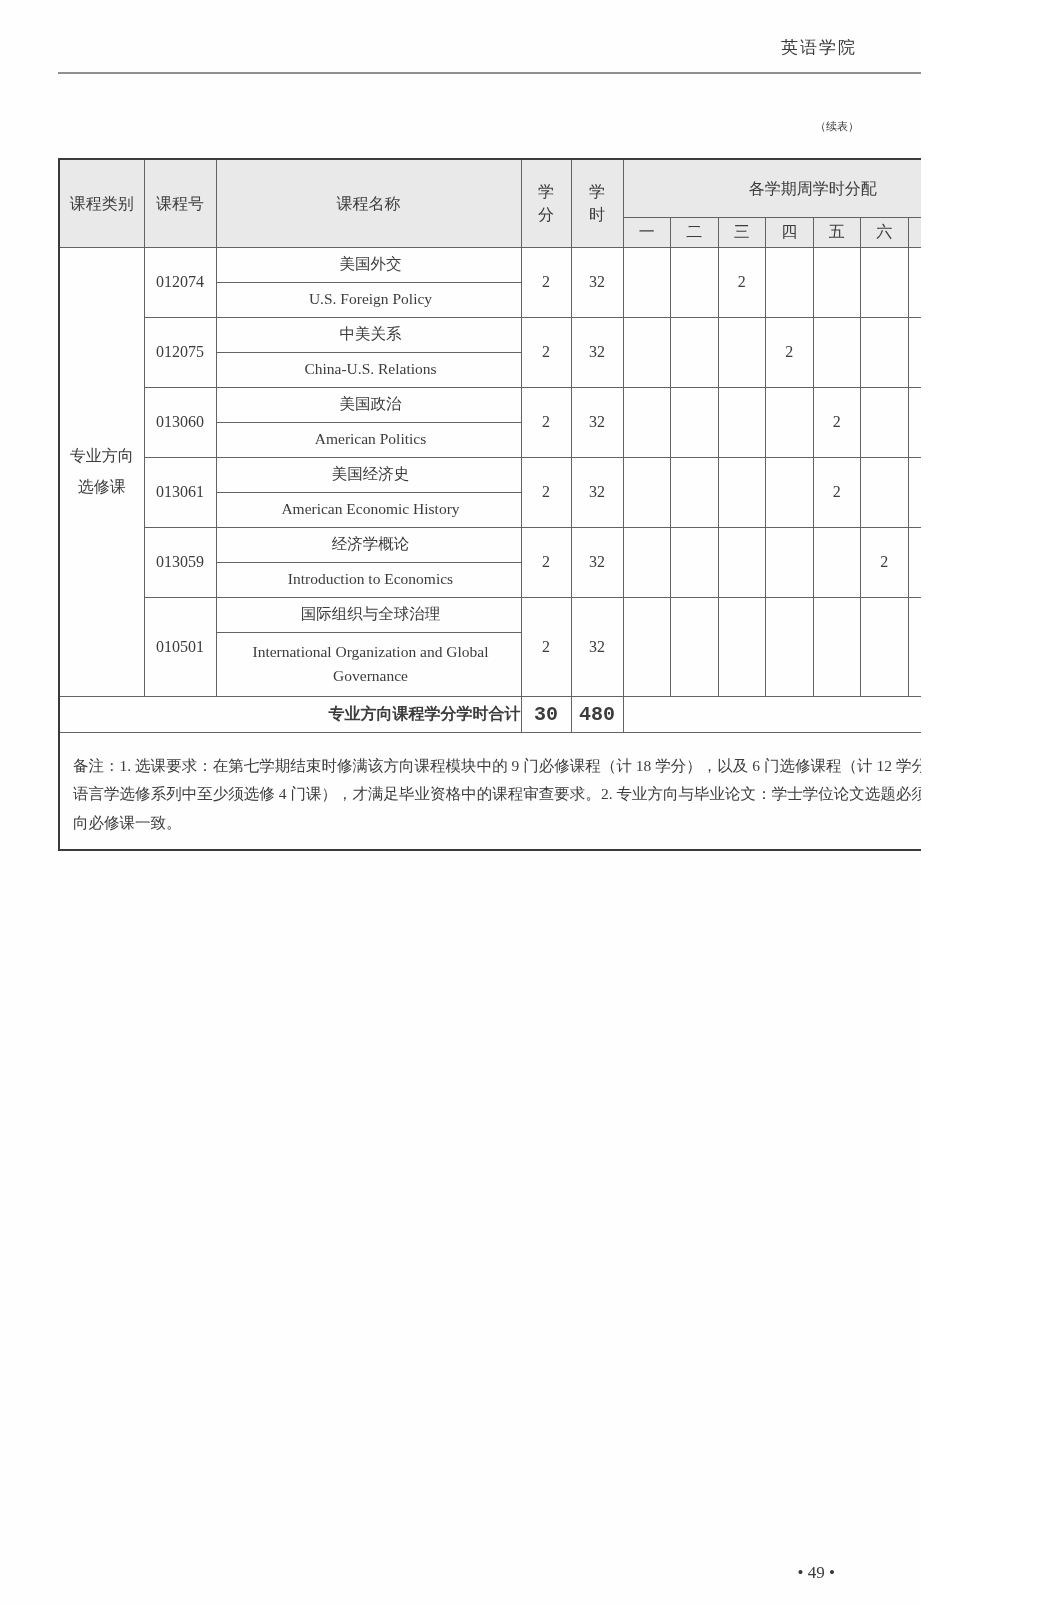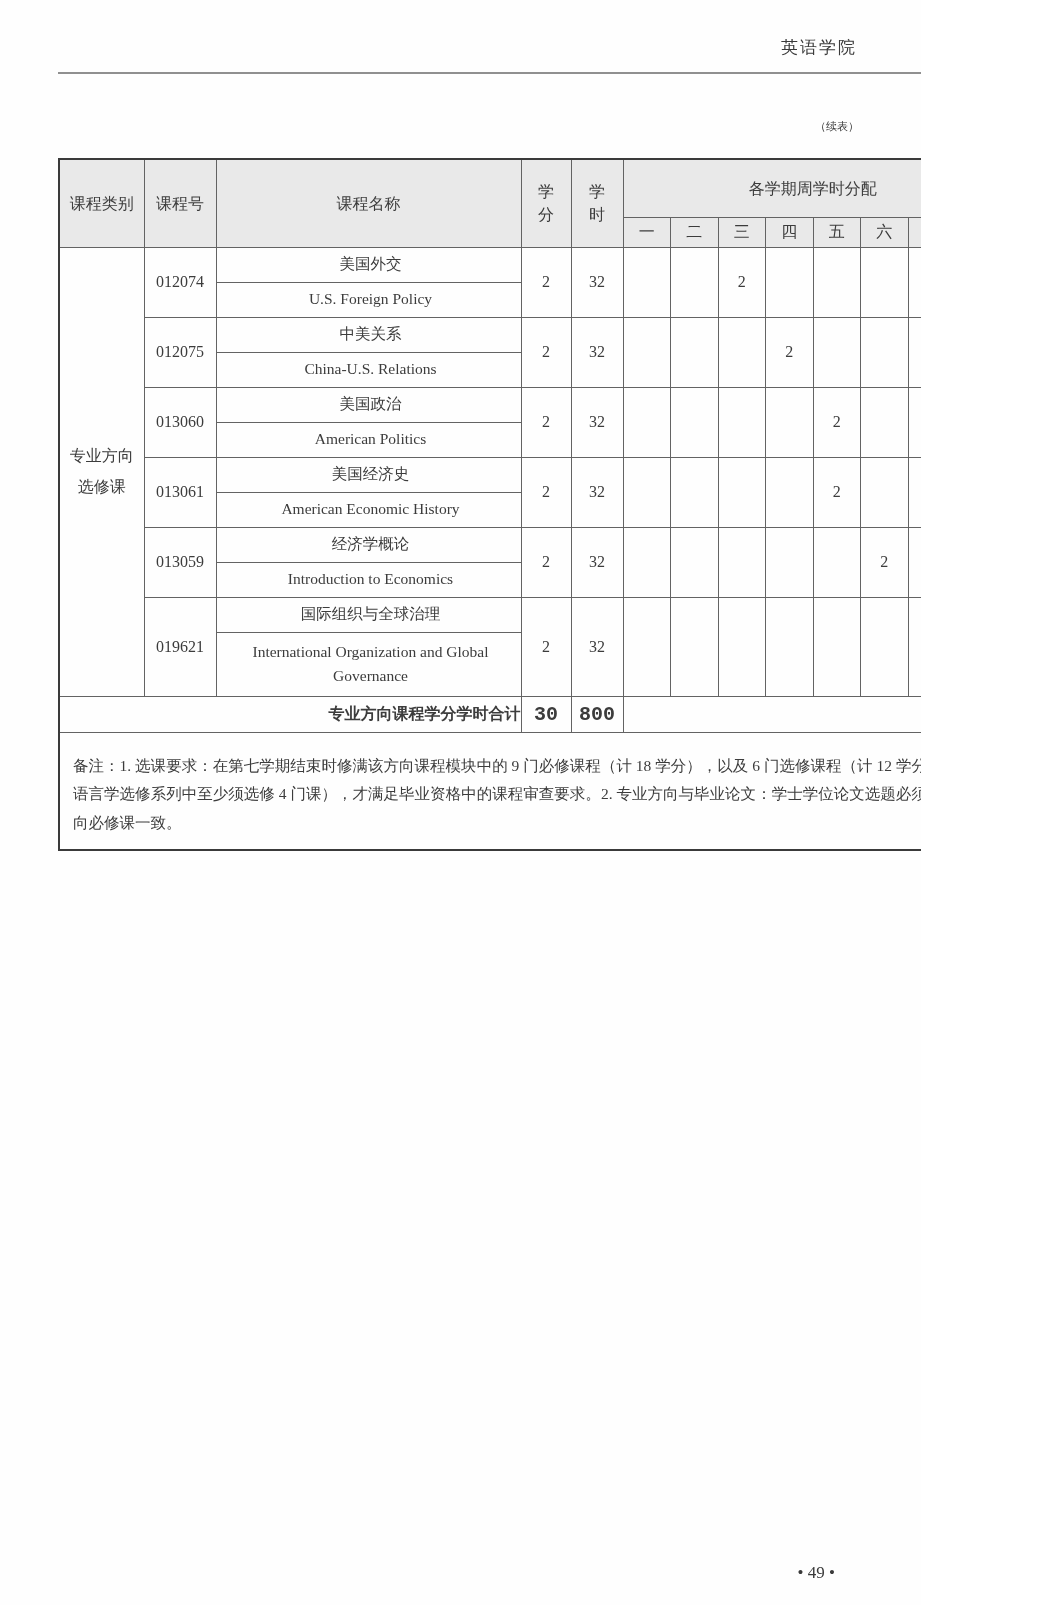--- a/index.html
+++ b/index.html
@@ -259,41 +259,41 @@
         <td class="sem-cell" rowspan="2"></td>
         <td class="sem-cell" rowspan="2">2</td>
         <td class="sem-cell" rowspan="2"></td>
         <td class="sem-cell" rowspan="2"></td>
       </tr>
       <tr class="sub-row">
         <td class="name-cell">Introduction to Economics</td>
       </tr>
 
       <tr class="sub-row">
-        <td class="num-cell" rowspan="2">019621</td>
+        <td class="num-cell" rowspan="2">010501</td>
         <td class="name-cell">国际组织与全球治理</td>
         <td class="num-cell" rowspan="2">2</td>
         <td class="num-cell" rowspan="2">32</td>
         <td class="sem-cell" rowspan="2"></td>
         <td class="sem-cell" rowspan="2"></td>
         <td class="sem-cell" rowspan="2"></td>
         <td class="sem-cell" rowspan="2"></td>
         <td class="sem-cell" rowspan="2"></td>
         <td class="sem-cell" rowspan="2"></td>
         <td class="sem-cell" rowspan="2">2</td>
         <td class="sem-cell" rowspan="2"></td>
       </tr>
       <tr class="sub-row-tall">
         <td class="name-cell">International Organization and Global Governance</td>
       </tr>
 
       <tr class="total-row">
         <td colspan="3" class="total-label">专业方向课程学分学时合计</td>
         <td class="total-num">30</td>
-        <td class="total-num">800</td>
+        <td class="total-num">480</td>
         <td colspan="8"></td>
       </tr>
 
       <tr>
         <td colspan="13" class="notes-cell">备注：1. 选课要求：在第七学期结束时修满该方向课程模块中的 9 门必修课程（计 18 学分），以及 6 门选修课程（计 12 学分，其中在语言学选修系列中至少须选修 4 门课），才满足毕业资格中的课程审查要求。2. 专业方向与毕业论文：学士学位论文选题必须与专业方向必修课一致。</td>
       </tr>
 
     </tbody>
   </table>
 

